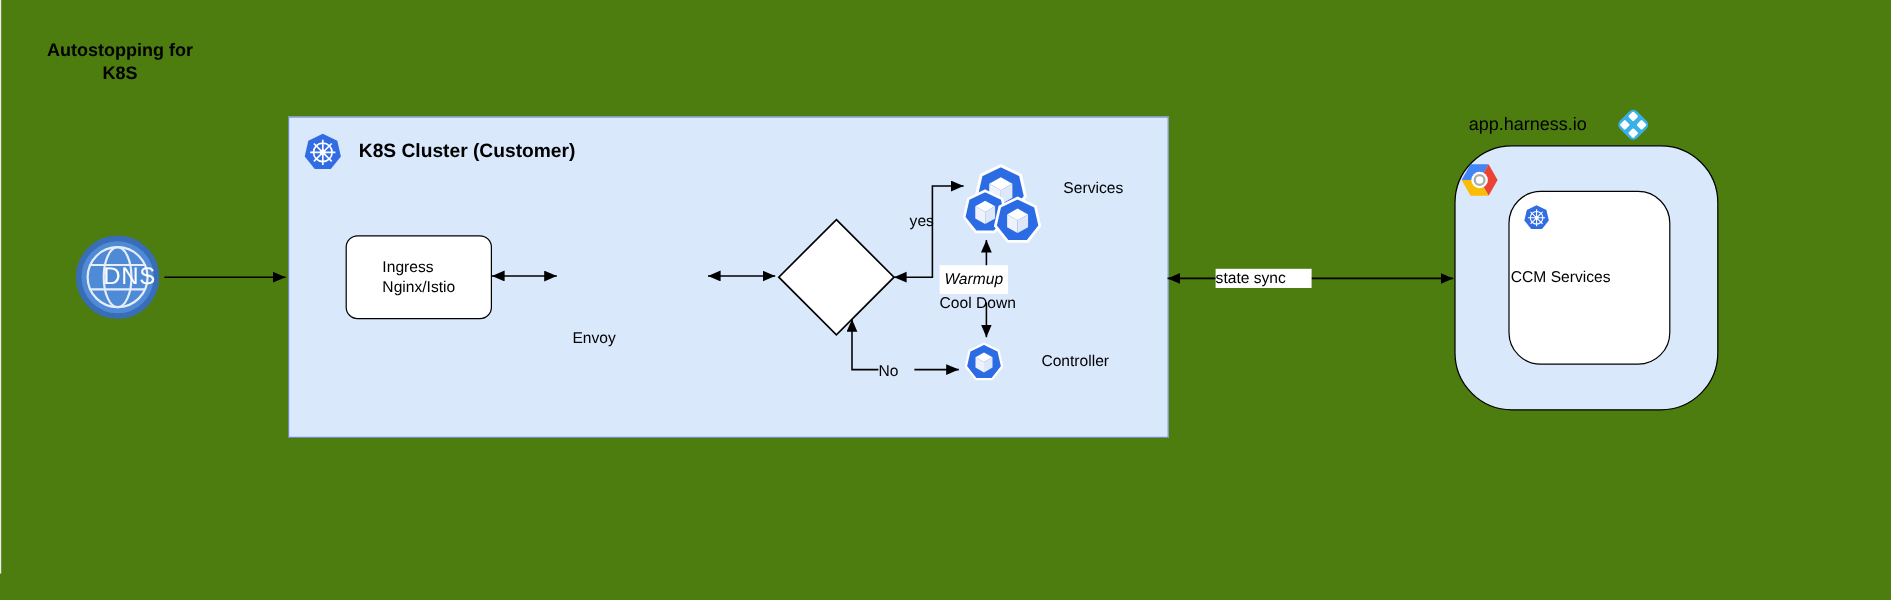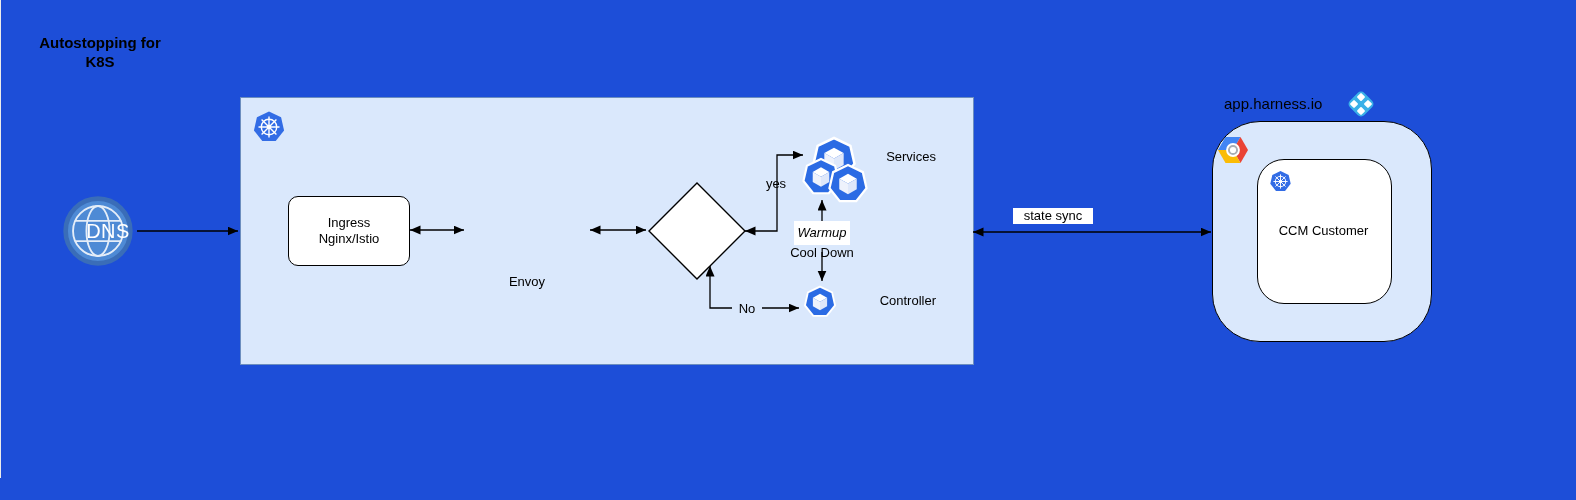--- a/index.html
+++ b/index.html
@@ -1,20 +1,20 @@
 <!DOCTYPE html>
 <html><head>
 <meta charset="utf-8">
 <style>
   html,body{margin:0;padding:0;background:#fff;}
-  #canvas{position:relative;width:1576px;height:500px;background:#1d4ed8;overflow:hidden;
+  #canvas{position:relative;width:1576px;height:500px;background:#4d7c0f;overflow:hidden;
           font-family:"Liberation Sans", sans-serif;color:#000;}
   .abs{position:absolute;}
   .prewrap{white-space:pre-line;}
-  .lbl{font-size:13px;line-height:16px;text-align:center;}
+  .lbl{font-size:13px;line-height:16px;}
   .node-box{background:#ffffff;border:1.5px solid #000;border-radius:10px;
             display:flex;align-items:center;justify-content:center;}
   #title{left:24px;top:33px;width:152px;font-weight:bold;font-size:15px;line-height:19px;text-align:center;}
   #edge-line-left{left:0;top:0;width:1px;height:478px;background:#ececec;}
   #cluster-box{left:240px;top:97px;width:732px;height:266px;background:#dae8fc;border:1px solid #6c8ebf;}
   #cluster-title{left:299px;top:118px;font-weight:bold;font-size:16px;}
   #cluster-k8s-icon{left:252px;top:110px;width:34px;height:34px;}
   #dns-icon{left:61px;top:194px;width:74px;height:74px;}
   #dns-label{left:71px;top:194px;width:74px;height:74px;display:flex;align-items:center;justify-content:center;
              color:#fff;font-weight:normal;font-size:20px;letter-spacing:0.5px;}
@@ -22,22 +22,22 @@
   #envoy-box{left:467px;top:196px;width:120px;height:68px;}
   #router-label{left:477px;top:274px;width:100px;}
   #decision-label{left:649px;top:207px;width:96px;}
   #yes-label{left:758px;top:176px;width:36px;}
   #no-label{left:732px;top:301px;width:30px;background:#dae8fc;}
   #warmup-block{left:783px;top:221px;width:78px;}
   #warmup-line1 span{background:#ffffff;padding:4px 4px;display:inline-block;font-style:italic;}
   #services-icon{left:798px;top:134px;width:72px;height:72px;}
   #services-label{left:866px;top:149px;width:70px;text-align:right;}
   #controller-icon{left:803px;top:285px;width:34px;height:34px;}
-  #controller-label{left:856px;top:293px;width:80px;text-align:right;}
-  #statesync-label{left:1013px;top:208px;width:80px;background:#ffffff;}
+  #controller-label{left:856px;top:293px;width:80px;text-align:center;}
+  #statesync-label{left:1013px;top:224px;width:80px;background:#ffffff;}
   #harness-domain{left:1224px;top:95px;font-weight:normal;font-size:15px;}
   #harness-logo{left:1344px;top:87px;width:34px;height:34px;}
   #harness-box{left:1212px;top:121px;width:218px;height:219px;background:#dae8fc;
                border:1.5px solid #000;border-radius:48px;}
   #gcp-icon{left:1216px;top:135px;width:34px;height:30px;}
   #ccm-box{left:1257px;top:159px;width:133px;height:143px;background:#fff;border:1.5px solid #000;border-radius:27px;}
   #ccm-k8s-icon{left:1269px;top:170px;width:23px;height:23px;}
   #ccm-label{left:1259px;top:223px;width:129px;}
   #edges-layer{left:0;top:0;width:1576px;height:500px;pointer-events:none;}
 </style>
@@ -86,20 +86,21 @@
   <div id="dns-label" class="abs">DNS</div>
 
   <svg id="cluster-k8s-icon" class="abs" viewBox="-1.1 -1.1 2.2 2.2">
     <polygon points="0,-1 0.782,-0.623 0.975,0.222 0.434,0.901 -0.434,0.901 -0.975,0.222 -0.782,-0.623" fill="#326ce5"></polygon>
     <g stroke="#fff" stroke-width="0.09" fill="none">
       <circle r="0.5"></circle>
       <path d="M0,-0.68 V0.68 M-0.68,0 H0.68 M-0.48,-0.48 L0.48,0.48 M0.48,-0.48 L-0.48,0.48"></path>
     </g>
     <circle r="0.15" fill="#fff"></circle>
   </svg>
+  <div id="cluster-title" class="abs">K8S Cluster (Customer)</div>
 
   <div id="ingress-box" class="abs node-box">
     <div class="lbl prewrap">Ingress
 Nginx/Istio</div>
   </div>
   <div id="router-label" class="abs lbl">Envoy</div>
 
   <div id="yes-label" class="abs lbl">yes</div>
   <div id="no-label" class="abs lbl">No</div>
 
@@ -158,15 +159,15 @@
     <circle r="0.27" fill="#ffffff" stroke="#a8adb3" stroke-width="0.13"></circle>
   </svg>
   <svg id="ccm-k8s-icon" class="abs" viewBox="-1.1 -1.1 2.2 2.2">
     <polygon points="0,-1 0.782,-0.623 0.975,0.222 0.434,0.901 -0.434,0.901 -0.975,0.222 -0.782,-0.623" fill="#326ce5"></polygon>
     <g stroke="#fff" stroke-width="0.09" fill="none">
       <circle r="0.5"></circle>
       <path d="M0,-0.68 V0.68 M-0.68,0 H0.68 M-0.48,-0.48 L0.48,0.48 M0.48,-0.48 L-0.48,0.48"></path>
     </g>
     <circle r="0.15" fill="#fff"></circle>
   </svg>
-  <div id="ccm-label" class="abs lbl">CCM Customer</div>
+  <div id="ccm-label" class="abs lbl">CCM Services</div>
 
 </div>
 
 </body></html>

